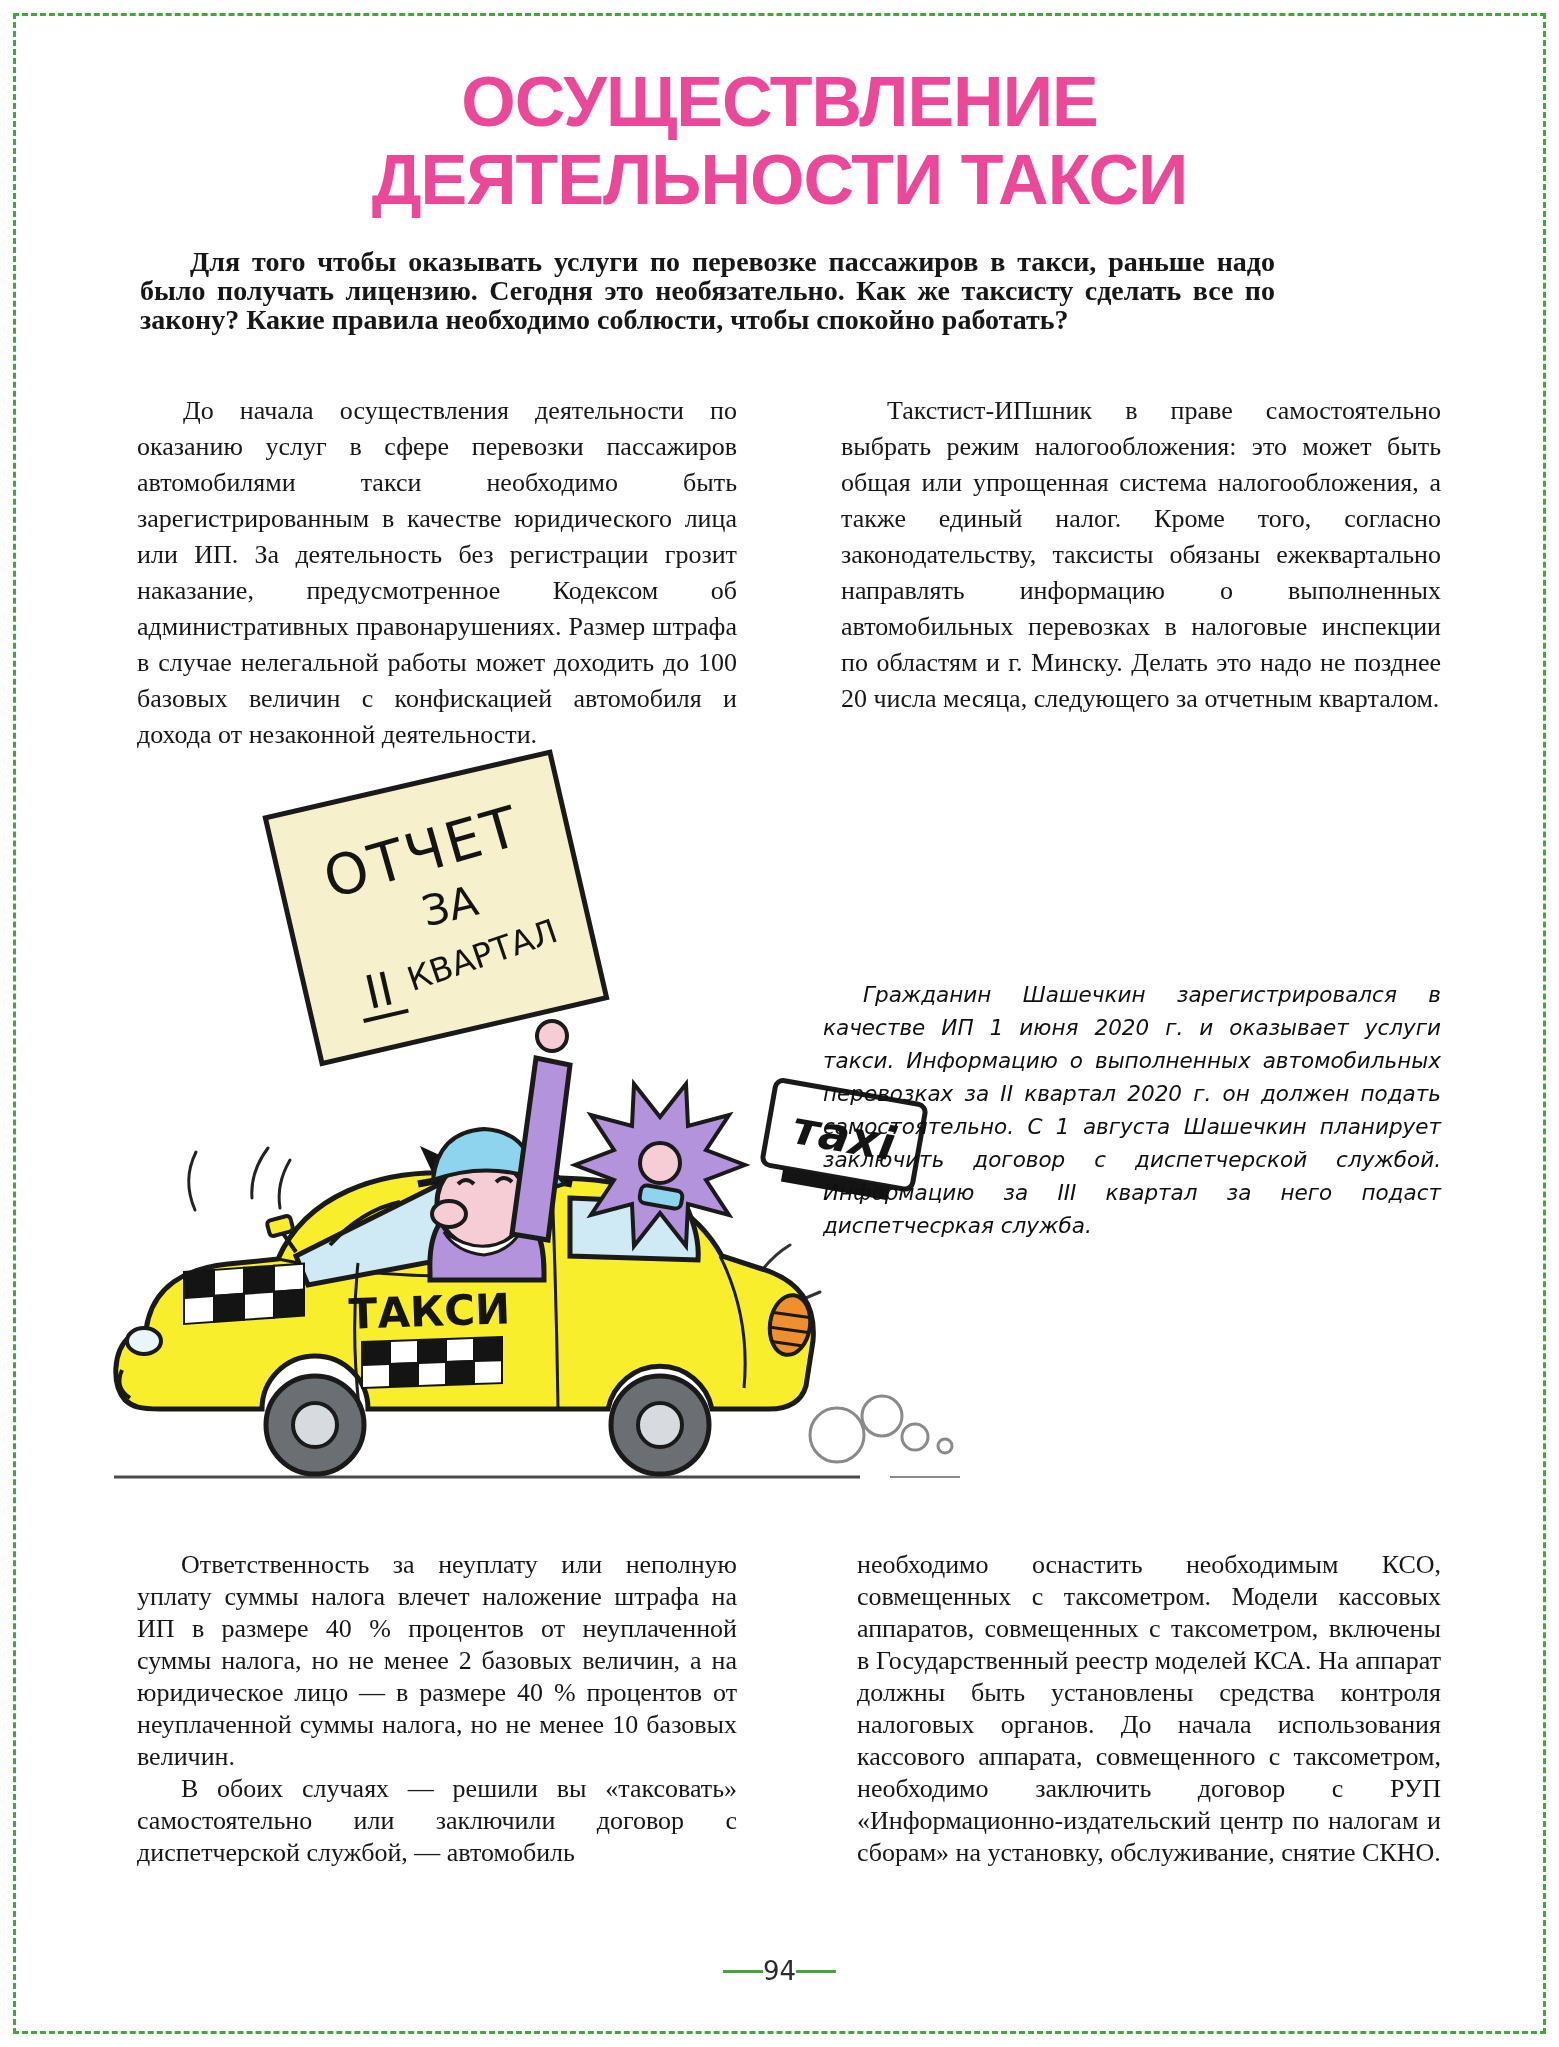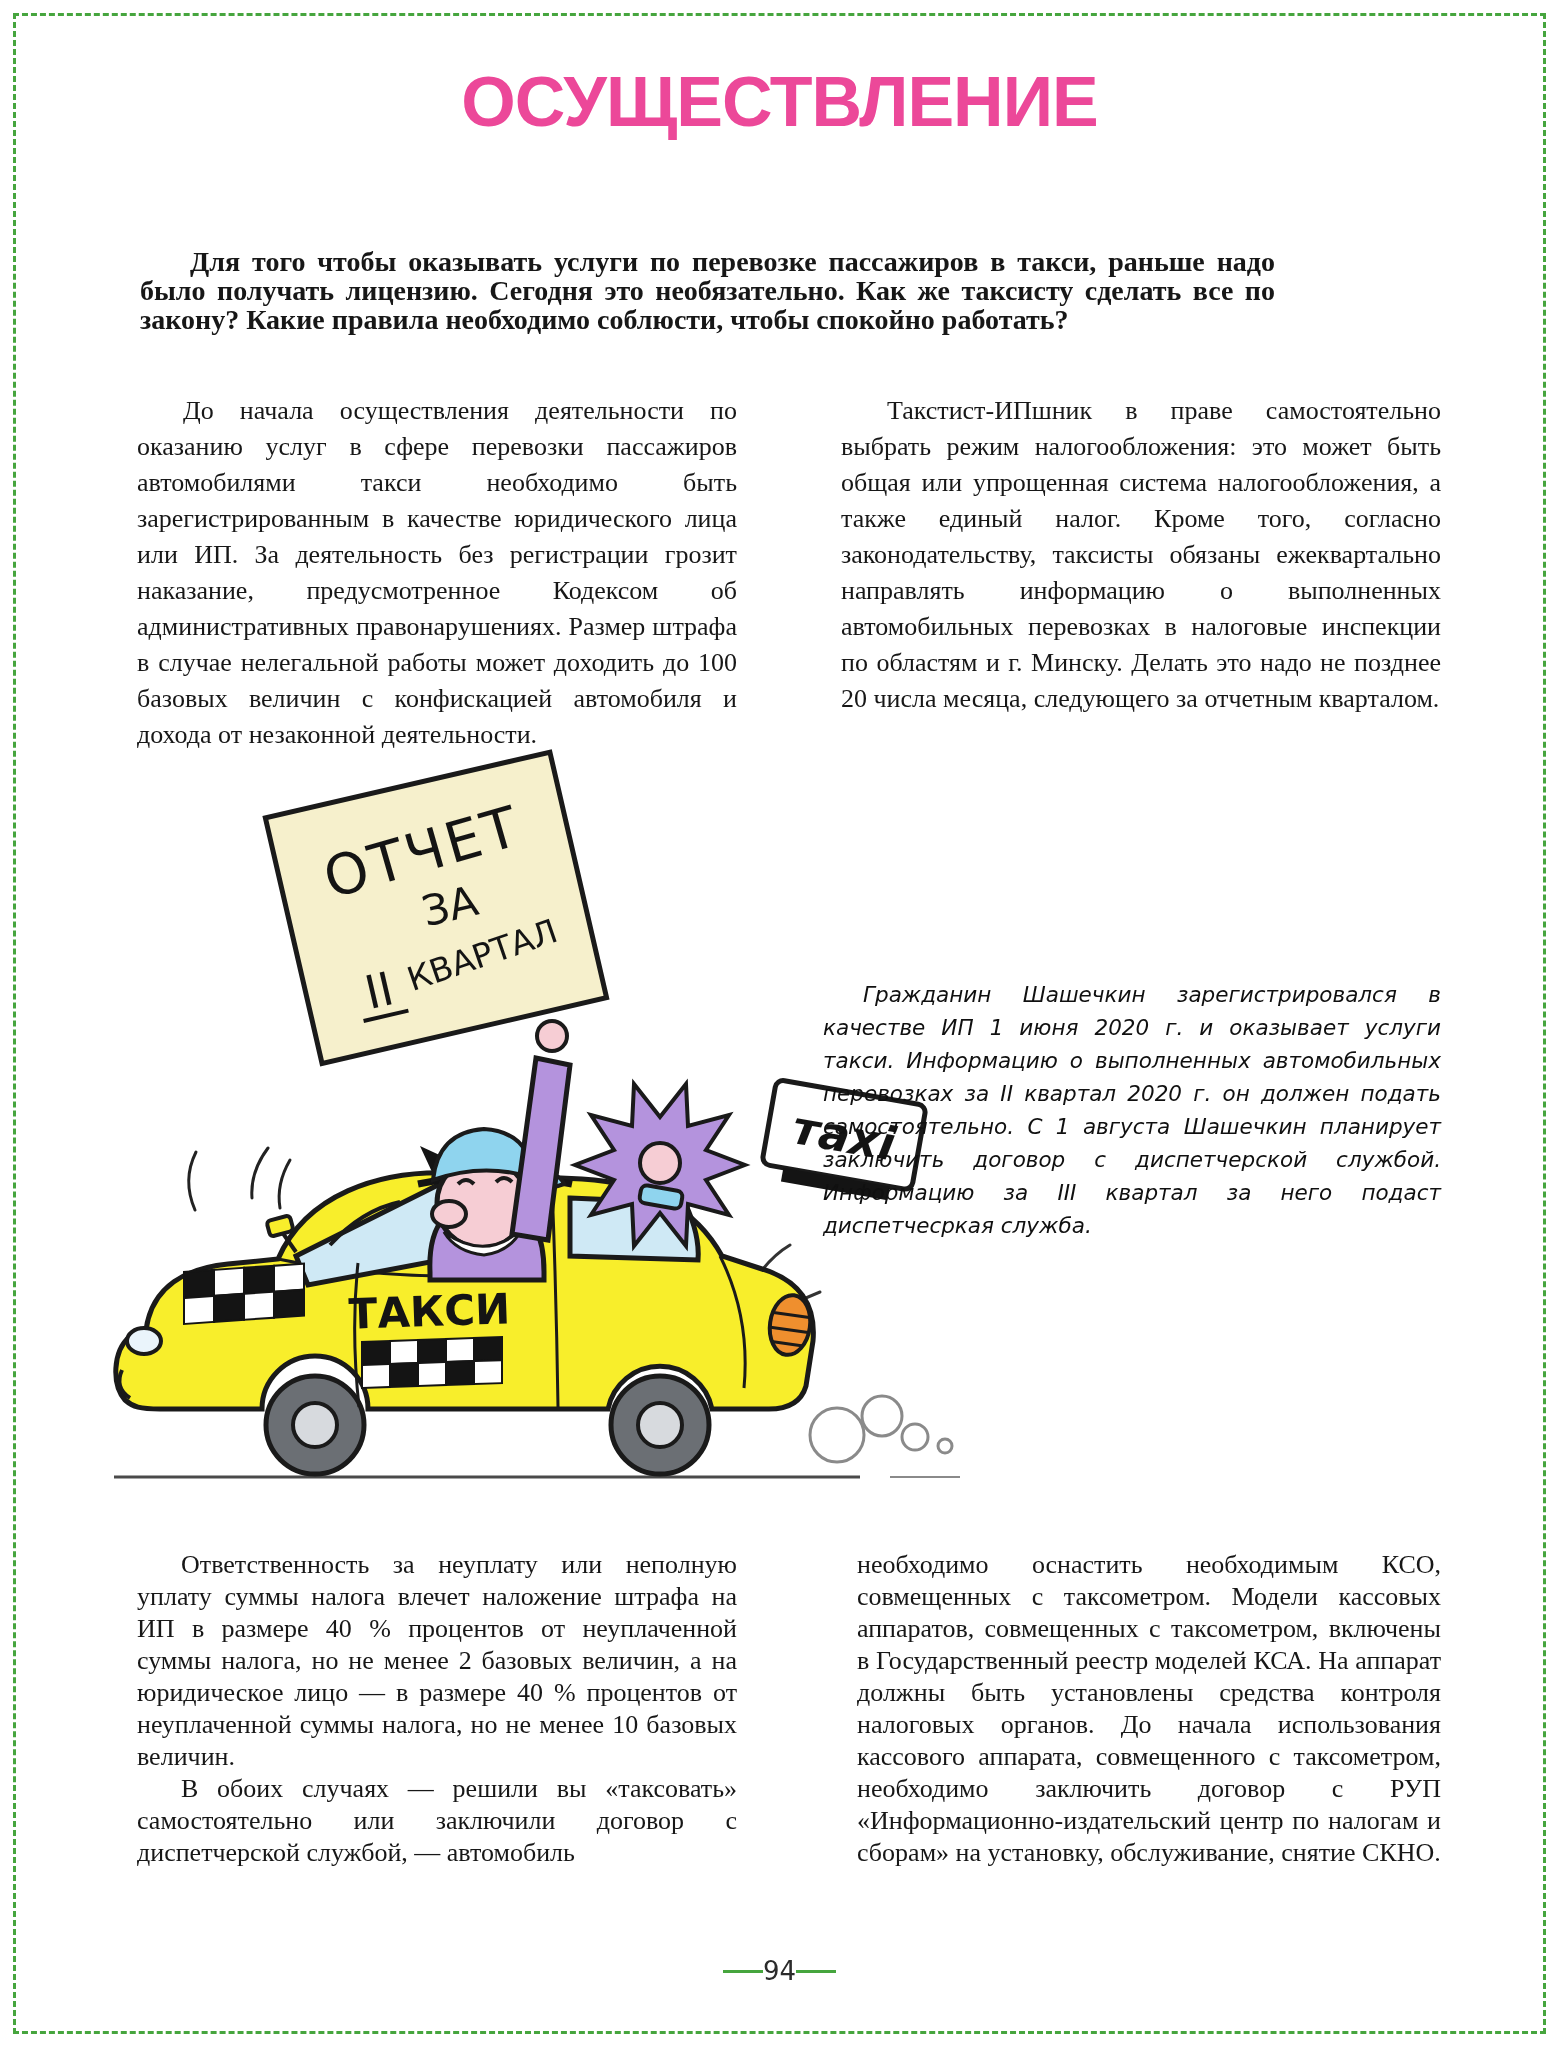--- a/index.html
+++ b/index.html
@@ -42,20 +42,21 @@
   }
   .footer .dash{width:40px;height:3px;background:#46a53e;}
 </style>
 </head>
 <body>
 
 <div class="border-frame"></div>
 
 <div class="title">
   <div>ОСУЩЕСТВЛЕНИЕ</div>
+  <div>ДЕЯТЕЛЬНОСТИ ТАКСИ</div>
 </div>
 
 <div class="lead">Для того чтобы оказывать услуги по перевозке пассажиров в такси, раньше надо было получать лицензию. Сегодня это необязательно. Как же таксисту сделать все по закону? Какие правила необходимо соблюсти, чтобы спокойно работать?</div>
 
 <div class="cols cols-top">
   <div class="col">
     <p>До начала осуществления деятельности по оказанию услуг в сфере перевозки пассажиров автомобилями такси необходимо быть зарегистрированным в качестве юридического лица или ИП. За деятельность без регистрации грозит наказание, предусмотренное Кодексом об административных правонарушениях. Размер штрафа в случае нелегальной работы может доходить до 100 базовых величин с конфискацией автомобиля и дохода от незаконной деятельности.</p>
   </div>
   <div class="col">
     <p>Такстист-ИПшник в праве самостоятельно выбрать режим налогообложения: это может быть общая или упрощенная система налогообложения, а также единый налог. Кроме того, согласно законодательству, таксисты обязаны ежеквартально направлять информацию о выполненных автомобильных перевозках в налоговые инспекции по областям и г. Минску. Делать это надо не позднее 20 числа месяца, следующего за отчетным кварталом.</p>

